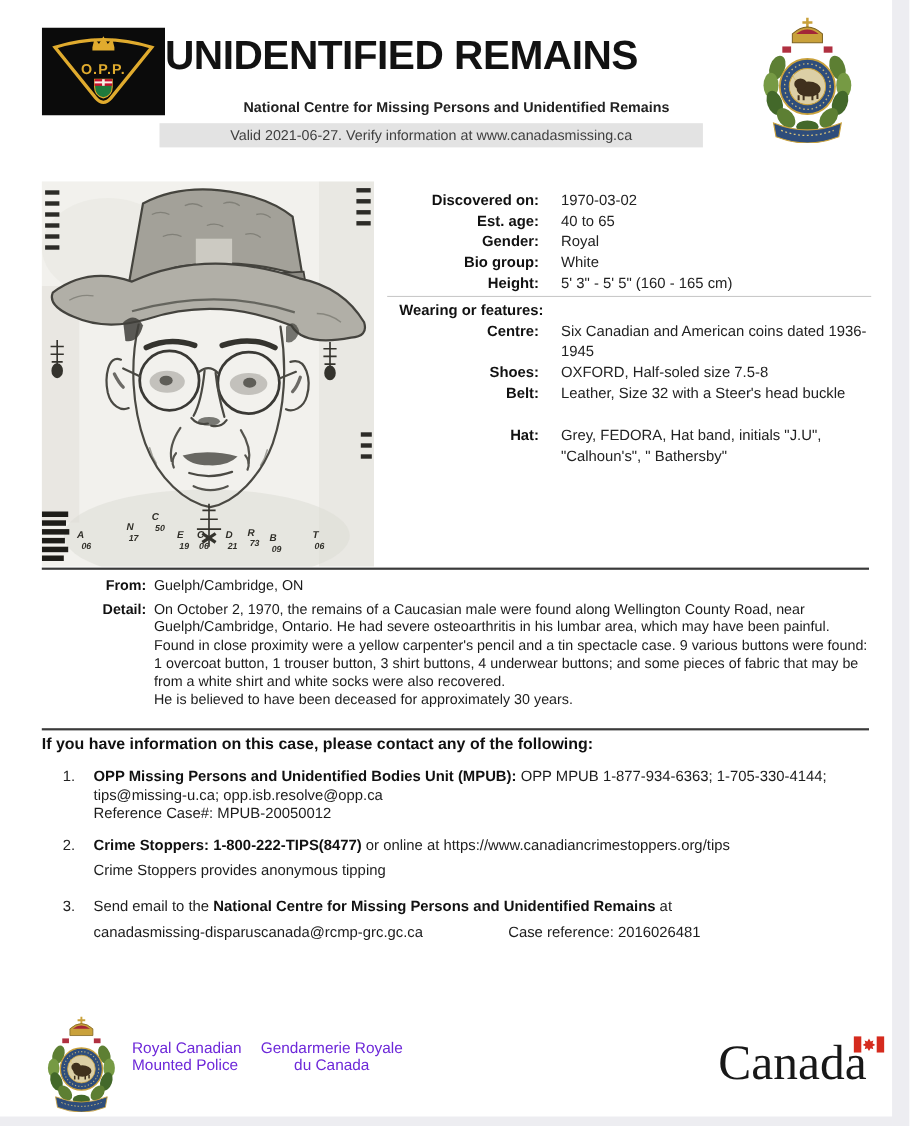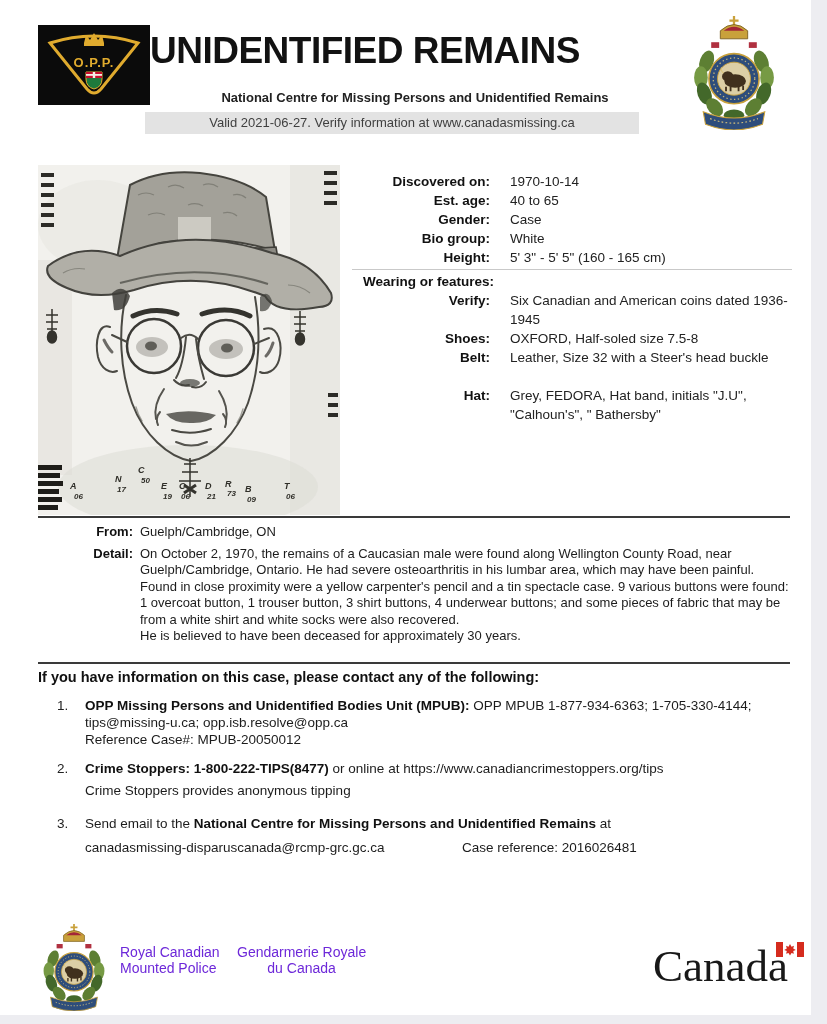--- a/index.html
+++ b/index.html
@@ -233,42 +233,42 @@
       <text x="207" y="327" class="mark-letter">B</text>
         <text x="209" y="337" class="mark-num">09</text>
       <text x="246" y="324" class="mark-letter">T</text>
         <text x="248" y="334" class="mark-num">06</text>
     </g>
   </svg>
 
   <div class="details">
     <div class="frow">
       <span class="flabel">Discovered on:</span>
-      <span class="fvalue">1970-10-14</span>
+      <span class="fvalue">1970-03-02</span>
     </div>
     <div class="frow">
       <span class="flabel">Est. age:</span>
       <span class="fvalue">40 to 65</span>
     </div>
     <div class="frow">
       <span class="flabel">Gender:</span>
-      <span class="fvalue">Case</span>
+      <span class="fvalue">Royal</span>
     </div>
     <div class="frow">
       <span class="flabel">Bio group:</span>
       <span class="fvalue">White</span>
     </div>
     <div class="frow">
       <span class="flabel">Height:</span>
       <span class="fvalue">5' 3" - 5' 5" (160 - 165 cm)</span>
     </div>
     <hr class="thin-rule">
     <div class="wearing-heading">Wearing or features:</div>
     <div class="frow">
-      <span class="flabel">Verify:</span>
+      <span class="flabel">Centre:</span>
       <span class="fvalue">Six Canadian and American coins dated 1936-1945</span>
     </div>
     <div class="frow">
       <span class="flabel">Shoes:</span>
       <span class="fvalue">OXFORD, Half-soled size 7.5-8</span>
     </div>
     <div class="frow">
       <span class="flabel">Belt:</span>
       <span class="fvalue">Leather, Size 32 with a Steer's head buckle</span>
     </div>

